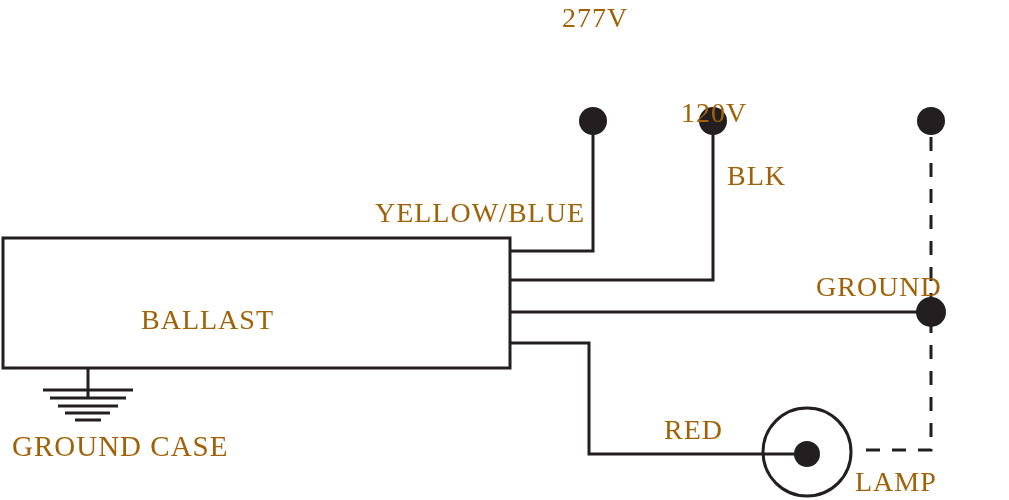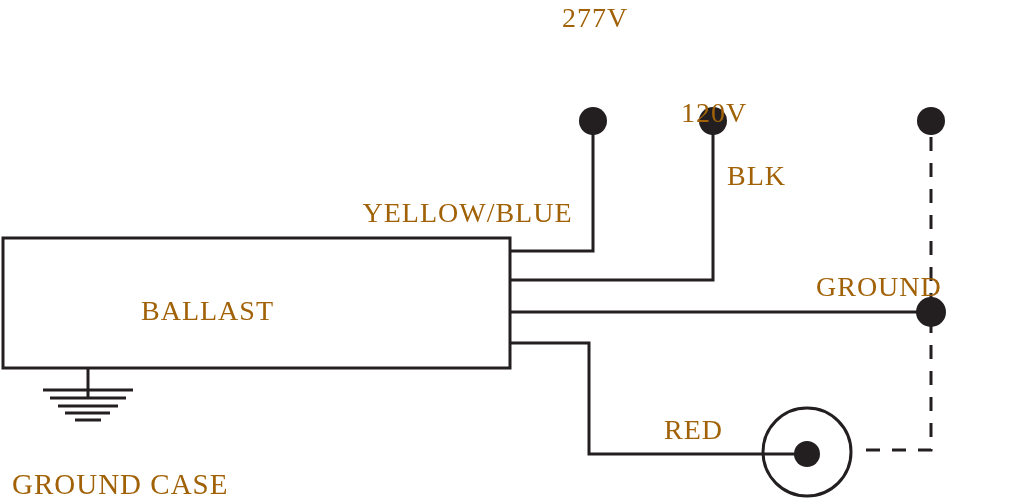--- a/index.html
+++ b/index.html
@@ -27,32 +27,32 @@
     position: absolute;
     font-size: 28px;
     line-height: 31px;
     letter-spacing: 1px;
     color: #a16207;
     white-space: nowrap;
     font-weight: 400;
     font-family: Liberation Serif, serif;
   }
   .lbl.center { text-align: center; }
-  .lbl.right  { text-align: center; }
+  .lbl.right  { text-align: right; }
 
   
   #lbl-hv      { left: 533px; top: 2px;   width: 124px; }
   #lbl-120v    { left: 664px; top: 69px;  width: 100px; margin-top: 28px; }
   #lbl-common  { left: 864px; top: 67px;  width: 145px; }
   #lbl-blk     { left: 692px; top: 160px; margin-left: 35px; }
   #lbl-yb      { left: 350px; top: 197px; width: 235px; }
   #lbl-white   { left: 816px; top: 271px; width: 94px; }
-  #lbl-ballast { left: 100px; top: 295px; width: 215px; }
+  #lbl-ballast { left: 100px; top: 304px; width: 215px; }
   #lbl-red     { left: 664px; top: 414px; }
-  #lbl-ground  { left: 12px;  top: 431px; font-size: 29px; margin-top: 38px; }
+  #lbl-ground  { left: 12px;  top: 431px; font-size: 29px; }
   #lbl-lamp    { left: 855px; top: 466px; }
 </style>
 </head>
 <body>
 
 <div id="stage">
 
   <svg id="diagram-svg" viewBox="0 0 1009 500" xmlns="http://www.w3.org/2000/svg">
 
     <rect x="3" y="238" width="507" height="130" fill="none" stroke="#231f20" stroke-width="3"></rect>
@@ -97,14 +97,15 @@
   <div id="lbl-yb" class="lbl right">YELLOW/BLUE</div>
 
   <div id="lbl-white" class="lbl right">GROUND</div>
 
   <div id="lbl-ballast" class="lbl center">BALLAST</div>
 
   <div id="lbl-red" class="lbl">RED</div>
 
   <div id="lbl-ground" class="lbl">GROUND CASE</div>
 
+  <div id="lbl-lamp" class="lbl">LAMP</div>
 
 </div>
 
 </body></html>

